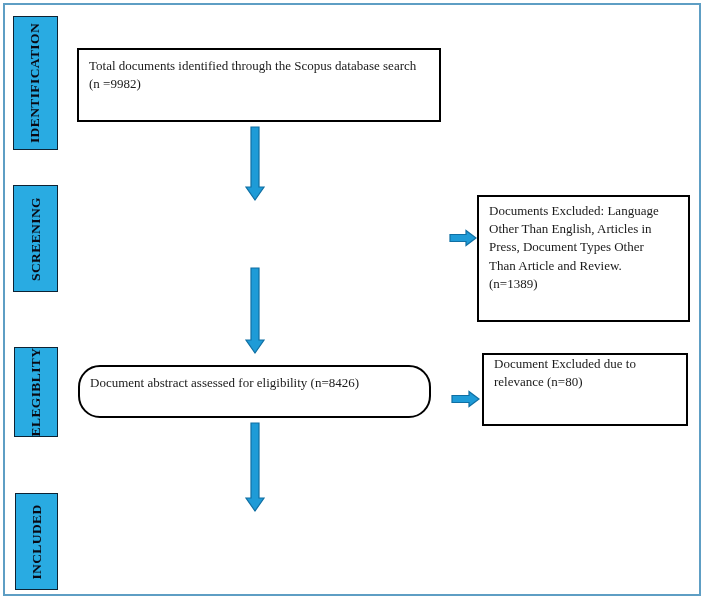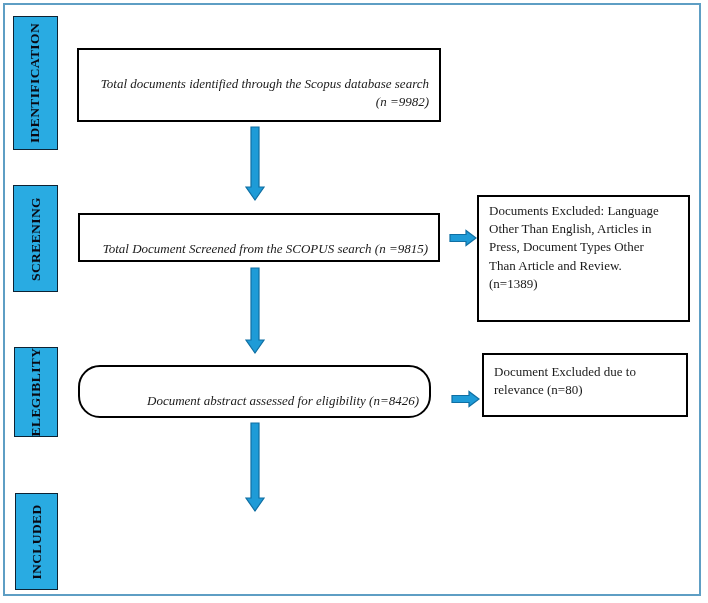--- a/index.html
+++ b/index.html
@@ -39,21 +39,21 @@
   .pbox {
     position: absolute;
     background: #ffffff;
     border: 2px solid #000000;
     box-sizing: border-box;
     font-size: 13px;
     color: #1a1a1a;
     white-space: pre-line;
     line-height: 1.4;
   }
-  .pbox.center { text-align: right; padding: 25px 10px 0 10px; font-style: italic; }
+  .pbox.center { text-align: left; padding: 7px 10px 0 10px; }
   .pbox.left   { text-align: left;   padding: 5px 8px 0 10px; }
   #arrow-layer {
     position: absolute;
     left: 0; top: 0;
     width: 708px; height: 603px;
     pointer-events: none;
   }
   .block-arrow { fill: #1E9BD7; stroke: #0F6FA3; stroke-width: 1.2; }
 </style>
 </head>
@@ -75,32 +75,31 @@
     <span class="stage-label">ELEGIBLITY</span>
   </div>
 
   <div class="stage" style="left:15px; top:493px; width:43px; height:97px;">
     <span class="stage-label">INCLUDED</span>
   </div>
 
   <div class="pbox center" style="left:77px; top:48px; width:364px; height:74px;">Total documents identified through the Scopus database search
 (n =9982)</div>
 
-  <div class="pbox center" style="left:78px; top:213px; width:362px; height:49px;">Total Document Screened from the SCOPUS search (n =9815)</div>
 
   <div class="pbox center" style="left:78px; top:365px; width:353px; height:53px;border-radius:22px;">Document abstract assessed for eligibility (n=8426)</div>
 
 
   <div class="pbox left" style="left:477px; top:195px; width:213px; height:127px;">Documents Excluded: Language
 Other Than English, Articles in
 Press, Document Types Other
 Than Article and Review.
 (n=1389)</div>
 
-  <div class="pbox left" style="left:482px; top:353px; width:206px; height:64px; padding-top:8px;">Document Excluded due to
+  <div class="pbox left" style="left:482px; top:353px; width:206px; height:73px; padding-top:0;">Document Excluded due to
 relevance (n=80)</div>
 
   <svg id="arrow-layer" viewBox="0 0 708 603">
     <polygon class="block-arrow" points="251,127 259,127 259,187 264,187 255,200 246,187 251,187"></polygon>
     <polygon class="block-arrow" points="251,268 259,268 259,340 264,340 255,353 246,340 251,340"></polygon>
     <polygon class="block-arrow" points="251,423 259,423 259,498 264,498 255,511 246,498 251,498"></polygon>
     <polygon class="block-arrow" points="450,234.5 466,234.5 466,230.5 476,238 466,245.5 466,241.5 450,241.5"></polygon>
     <polygon class="block-arrow" points="452,395.5 469,395.5 469,391.5 479,399 469,406.5 469,402.5 452,402.5"></polygon>
   </svg>
 

